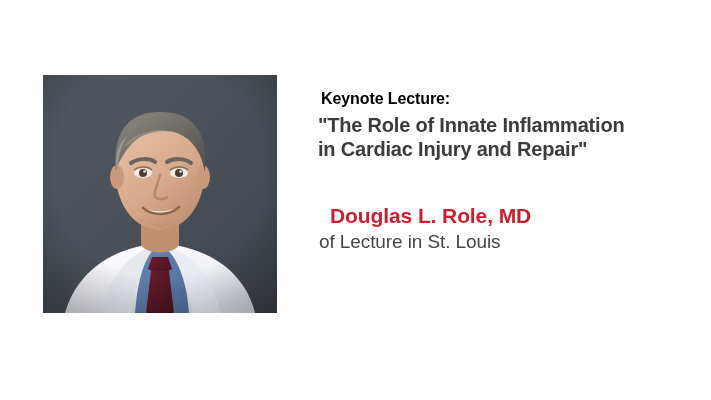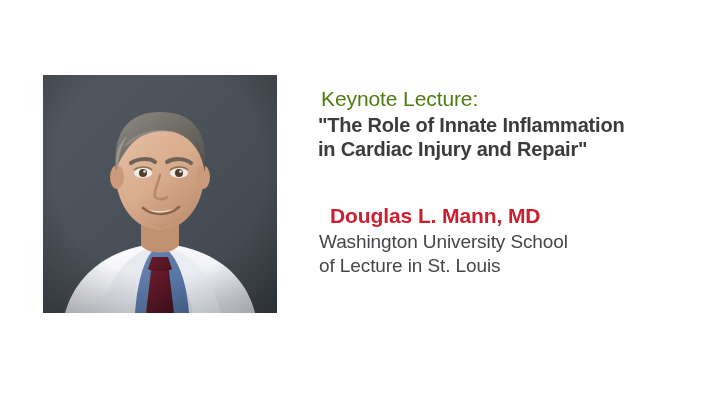--- a/index.html
+++ b/index.html
@@ -45,24 +45,24 @@
     position: absolute;
     left: 318px;
     top: 86px;
     width: 380px;
   }
 
   .lecture-block { margin: 0; }
 
   .kicker {
     margin: 0 0 2px 3px;
-    font-size: 21px;
-    font-weight: normal;
+    font-size: 16px;
+    font-weight: bold;
     line-height: 25px;
-    color: #4d7c0f;
+    color: #000000;
     letter-spacing: -0.1px;
     white-space: nowrap;
   }
   .lecture-title {
     margin: 0;
     font-size: 20px;
     font-weight: bold;
     line-height: 24px;
     color: #3b3b3d;
     letter-spacing: -0.2px;
@@ -192,21 +192,20 @@
 
     <div class="lecture-block">
       <p class="kicker">Keynote Lecture:</p>
       <h1 class="lecture-title">
         <span class="line">"The Role of Innate Inflammation</span>
         <span class="line">in Cardiac Injury and Repair"</span>
       </h1>
     </div>
 
     <div class="speaker-block">
-      <p class="speaker-name">Douglas L. Mann, MD</p>
+      <p class="speaker-name">Douglas L. Role, MD</p>
       <p class="affiliation">
-        <span class="line">Washington University School</span>
         <span class="line">of Lecture in St. Louis</span>
       </p>
     </div>
 
   </div>
 </div>
 
 </body></html>

